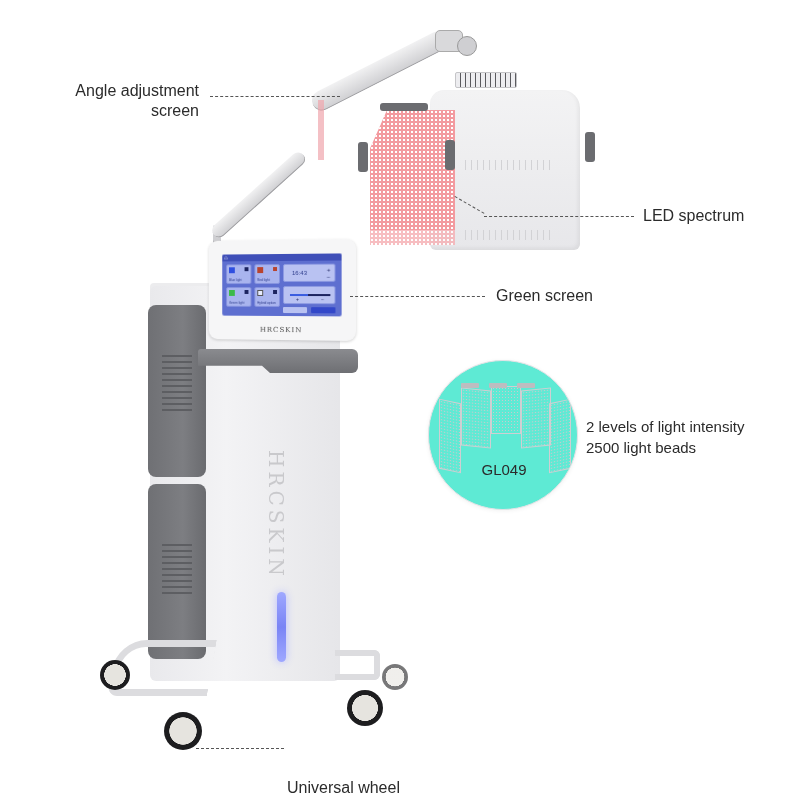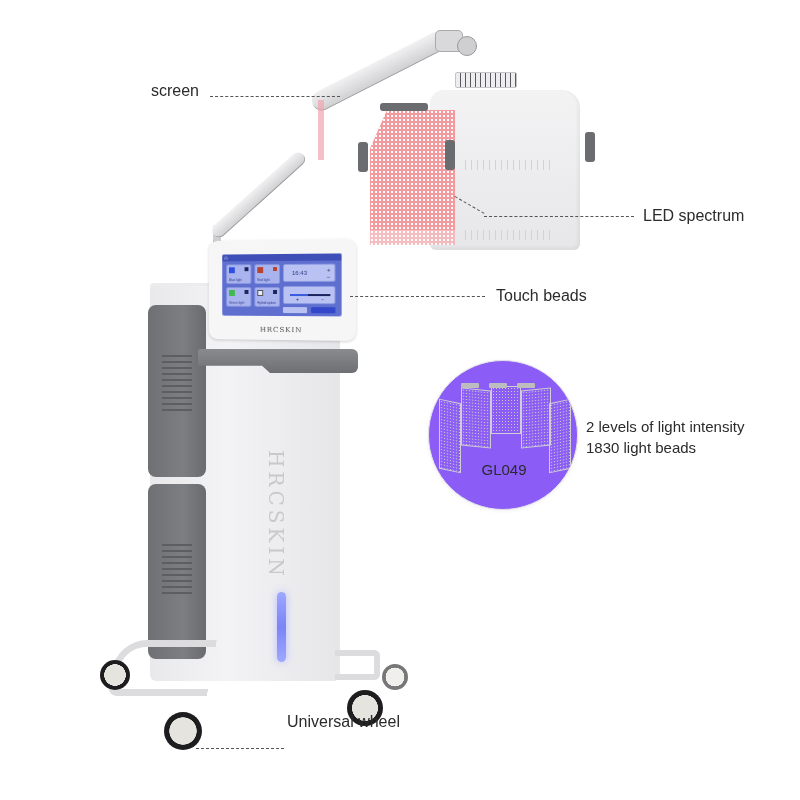--- a/index.html
+++ b/index.html
@@ -70,21 +70,21 @@
   .panel-white .groove { position: absolute; left: 30px; width: 95px; height: 10px; background: repeating-linear-gradient(90deg, transparent 0 5px, #d2d2d5 5px 6px); }
   .panel-red { left: 370px; top: 110px; width: 85px; height: 120px; background-color: #f39a9f; background-image: radial-gradient(circle, #fff 0.9px, transparent 1.1px); background-size: 4px 4px; clip-path: polygon(20% 0, 100% 0, 100% 100%, 0 100%, 0 32%); box-shadow: 0 0 14px rgba(240,90,100,0.5); }
   .panel-red-lower { left: 370px; top: 150px; width: 85px; height: 95px; background-color: #f6b3b7; background-image: radial-gradient(circle, #fff 1px, transparent 1.2px); background-size: 4px 4px; opacity: 0.85; }
   .clip { background: #6b6c70; border-radius: 3px; }
   .clip.c1 { left: 358px; top: 142px; width: 10px; height: 30px; }
   .clip.c2 { left: 445px; top: 140px; width: 10px; height: 30px; }
   .clip.c3 { left: 585px; top: 132px; width: 10px; height: 30px; }
   .clip.c4 { left: 380px; top: 103px; width: 48px; height: 8px; }
 
   
-  .inset-circle { left: 428px; top: 360px; width: 150px; height: 150px; border-radius: 50%; border: 1px solid #e3e3e6; background: #8b5cf6; box-shadow: 0 1px 4px rgba(0,0,0,0.06); overflow: hidden; }
+  .inset-circle { left: 428px; top: 360px; width: 150px; height: 150px; border-radius: 50%; border: 1px solid #e3e3e6; background: #5eead4; box-shadow: 0 1px 4px rgba(0,0,0,0.06); overflow: hidden; }
   .inset-panel { position: absolute; background: linear-gradient(180deg, #f1f1f3, #dedee1); border: 1px solid #cfcfd2; background-image: radial-gradient(circle, #c9c9cc 0.5px, transparent 0.8px); background-size: 3px 3px; }
   .inset-panel.p1 { left: 10px; top: 40px; width: 22px; height: 70px; transform: skewY(12deg); }
   .inset-panel.p2 { left: 32px; top: 28px; width: 30px; height: 58px; transform: skewY(6deg); }
   .inset-panel.p3 { left: 62px; top: 25px; width: 30px; height: 48px; }
   .inset-panel.p4 { left: 92px; top: 28px; width: 30px; height: 58px; transform: skewY(-6deg); }
   .inset-panel.p5 { left: 120px; top: 40px; width: 22px; height: 70px; transform: skewY(-12deg); }
   .inset-cap { position: absolute; top: 22px; width: 18px; height: 5px; background: #bdbdc0; border-radius: 1px; }
   .inset-label { position: absolute; left: 0; top: 100px; width: 150px; text-align: center; font-size: 15px; color: #2b2b2b; }
   .spec-text { left: 586px; top: 416px; font-size: 15px; line-height: 21px; color: #2b2b2b; white-space: nowrap; }
 </style>
@@ -195,29 +195,30 @@
   <div class="inset-panel p3"></div>
   <div class="inset-panel p4"></div>
   <div class="inset-panel p5"></div>
   <div class="inset-cap" style="left:32px"></div>
   <div class="inset-cap" style="left:60px"></div>
   <div class="inset-cap" style="left:88px"></div>
   <div class="inset-label">GL049</div>
 </div>
 <div class="abs spec-text">
   <div>2 levels of light intensity</div>
-  <div>1830 light beads</div>
+  <div>2500 light beads</div>
 </div>
 
 <div class="label right-align" style="left:52px;top:81px;width:147px">
+  <div>Angle adjustment</div>
   <div>screen</div>
 </div>
 <div class="leader" style="left:210px;top:96px;width:130px"></div>
 
 <div class="leader-diag" style="left:455px;top:196px;width:34px;transform:rotate(30deg)"></div>
 <div class="leader" style="left:484px;top:216px;width:150px"></div>
 <div class="label" style="left:643px;top:206px">LED spectrum</div>
 
 <div class="leader" style="left:350px;top:296px;width:135px"></div>
-<div class="label" style="left:496px;top:286px">Touch beads</div>
+<div class="label" style="left:496px;top:286px">Green screen</div>
 
 <div class="leader" style="left:196px;top:748px;width:88px"></div>
-<div class="label" style="left:287px;top:712px">Universal wheel</div>
+<div class="label" style="left:287px;top:778px">Universal wheel</div>
 
 </body></html>

